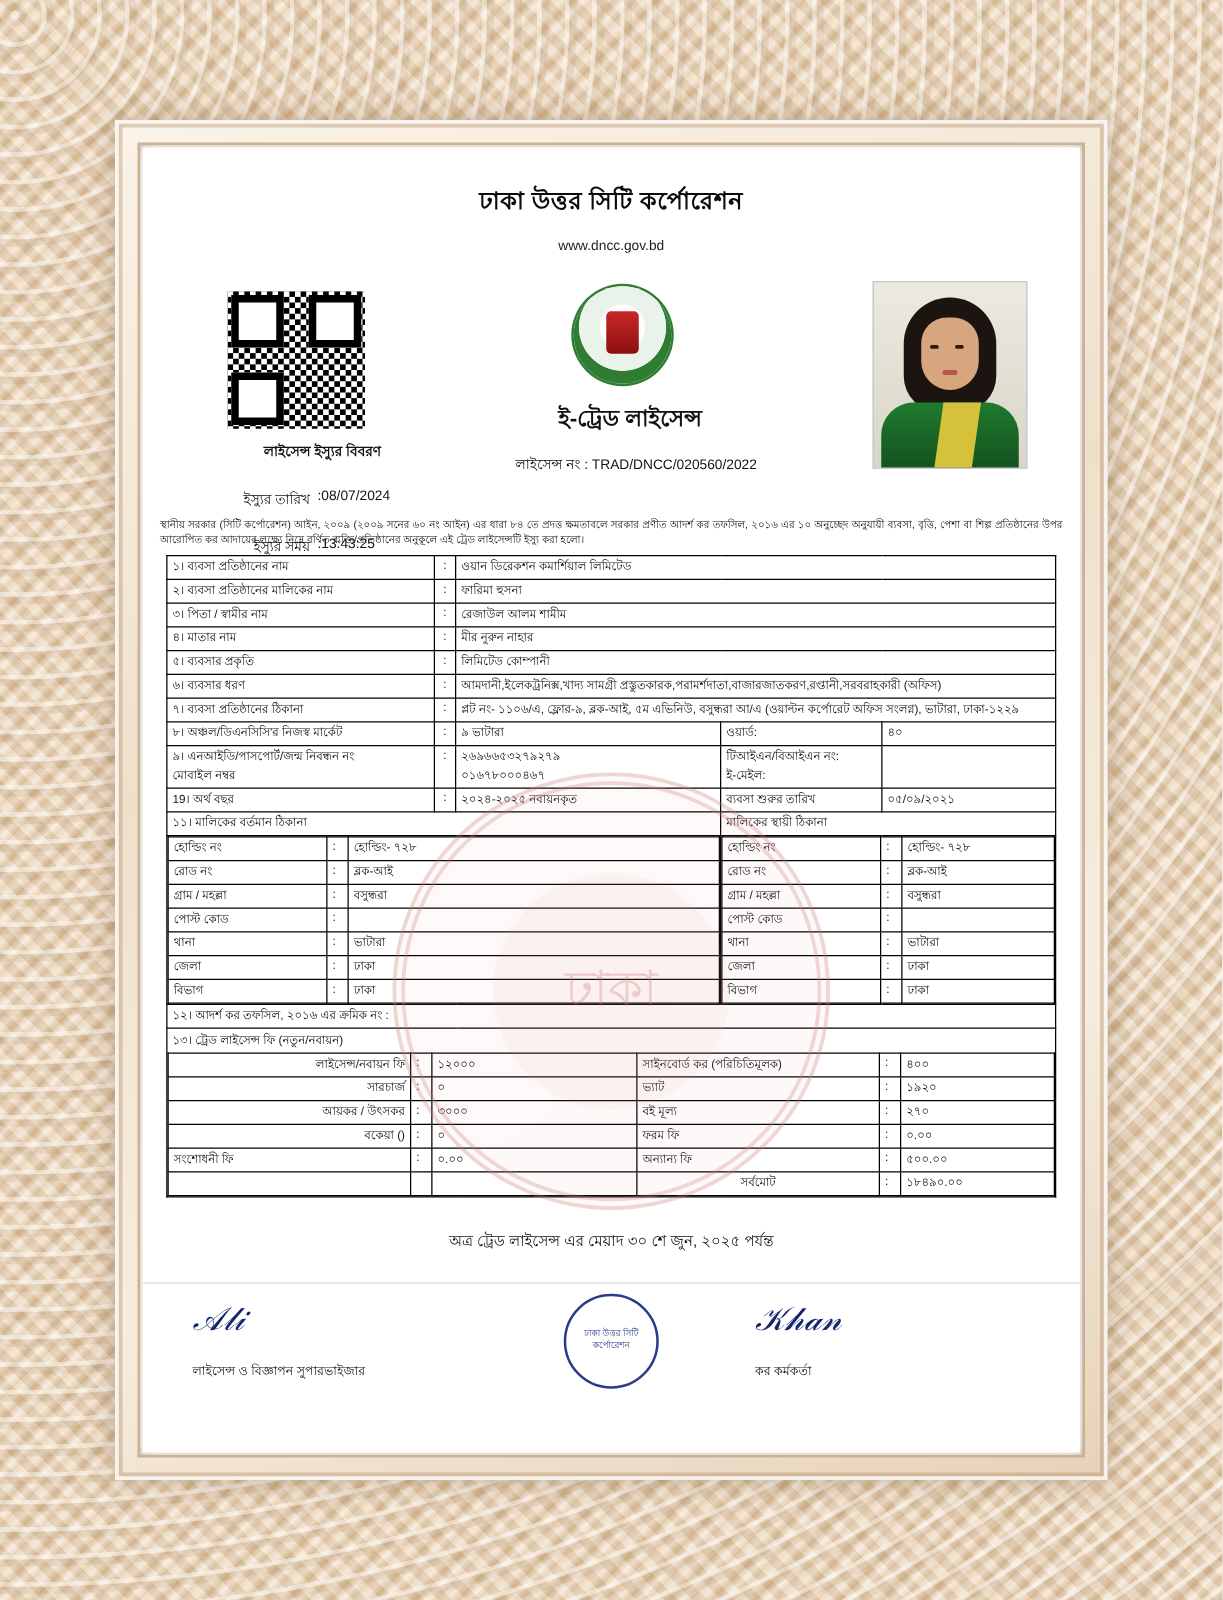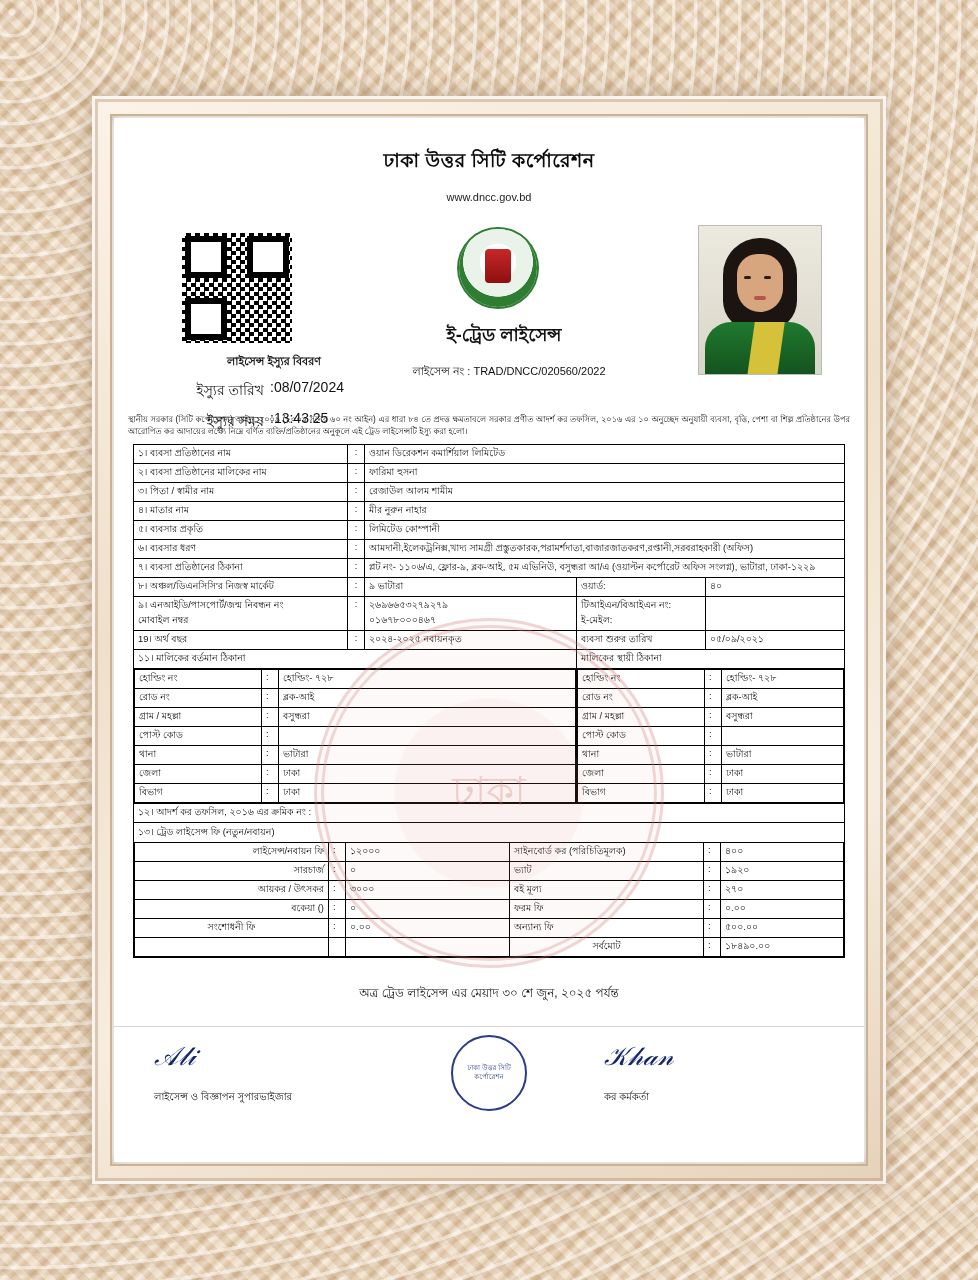--- a/index.html
+++ b/index.html
@@ -62,23 +62,23 @@
       
       repeating-conic-gradient(#000 0% 25%, #fff 0% 50%) 0 0/9px 9px,
       #fff;
   }
   .qr:before,.qr:after{
     content:"";position:absolute;width:30px;height:30px;border:6px solid #000;background:#fff;
   }
   .qr:before{left:3px;top:3px;}
   .qr:after{right:3px;top:3px;}
   .qr .qr3{position:absolute;left:3px;bottom:3px;width:30px;height:30px;border:6px solid #000;background:#fff;}
-  .issue-block{position:absolute;left:30px;top:150px;width:260px;}
+  .issue-block{position:absolute;left:14px;top:150px;width:260px;}
   .issue-head{text-align:center;font-size:11px;font-weight:bold;}
-  .issue-line{display:flex;margin-top:7px;font-size:14px;}
+  .issue-line{display:flex;margin-top:19px;font-size:11px;}
   .issue-line .lbl{width:120px;text-align:right;padding-right:6px;}
   .issue-line .val{flex:1;}
   .logo{
     position:absolute;left:345px;top:26px;width:78px;height:78px;border-radius:50%;
     background:radial-gradient(circle at 50% 42%, #fdfdfd 0 30%, #e9f3e9 31% 58%, #2e7d32 59% 100%);
     box-shadow:0 0 0 2px #2e7d32;
   }
   .logo:after{
     content:"";position:absolute;left:26px;top:20px;width:26px;height:34px;border-radius:4px;
     background:linear-gradient(#c62828,#8e0f0f);
@@ -376,21 +376,21 @@
             </tr>
             <tr>
               <td style="text-align:right">বকেয়া ()</td>
                     <td>:</td>
                     <td>০</td>
               <td>ফরম ফি</td>
                     <td>:</td>
                     <td>০.০০</td>
             </tr>
             <tr>
-              <td style="text-align:center">সংশোধনী ফি</td>
+              <td style="text-align:left">সংশোধনী ফি</td>
                     <td>:</td>
                     <td>০.০০</td>
               <td>অন্যান্য ফি</td>
                     <td>:</td>
                     <td>৫০০.০০</td>
             </tr>
             <tr>
               <td></td>
                     <td></td>
                     <td></td>

